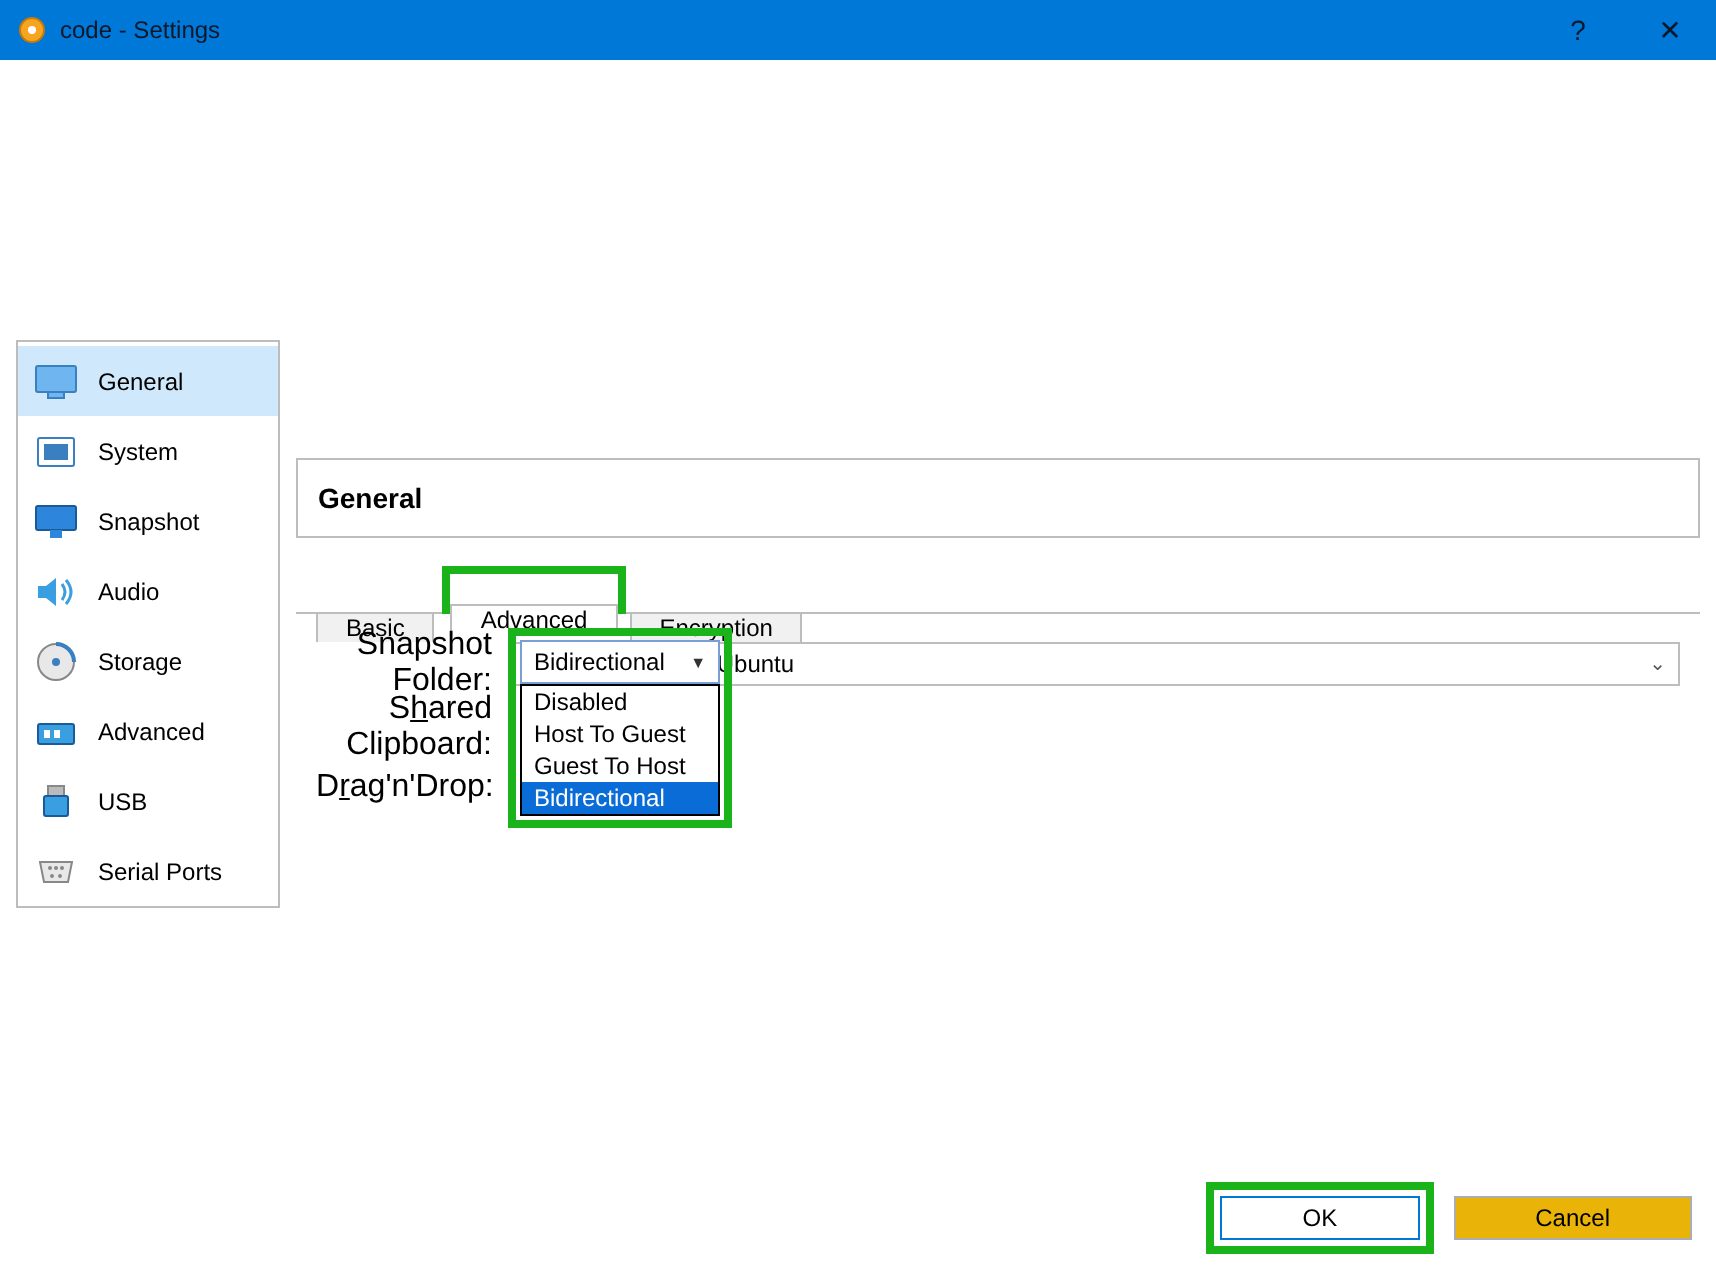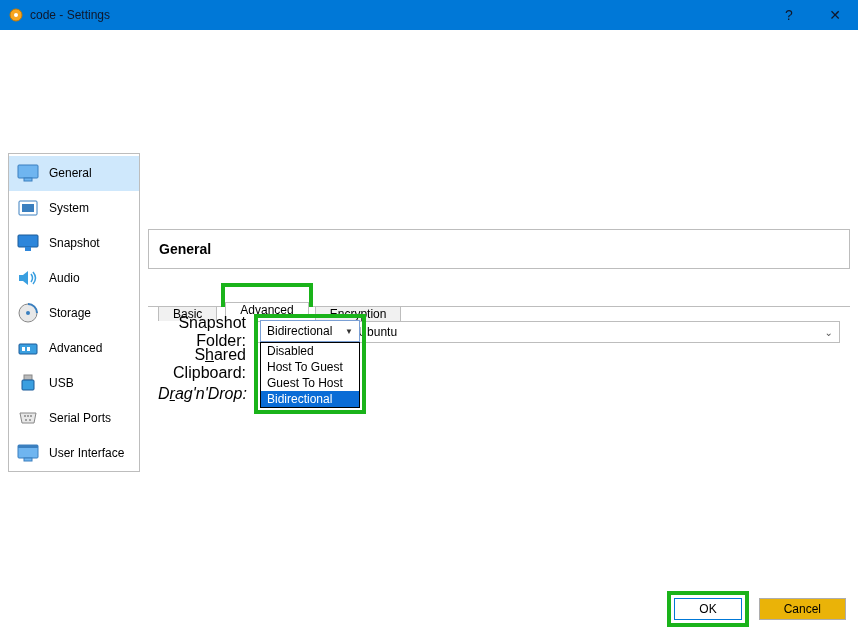--- a/index.html
+++ b/index.html
@@ -38,21 +38,21 @@
 
 .combo { width: 100px; height: 22px; border: 1px solid #7a9fd4; background: #fff; display: flex; align-items: center; padding: 0 6px; font-size: 12px; justify-content: space-between; }
 .combo .arr { font-size: 8px; color: #333; }
 
 .dropdown { position: absolute; border: 1px solid #000; background: #fff; width: 100px; }
 .dropdown .opt { padding: 1px 6px; font-size: 12px; line-height: 14px; }
 .dropdown .opt.sel { background: #0a6cd6; color: #fff; }
 .highlight-green-tight { border: 4px solid #1ab31a; }
 
 .footer { height: 34px; display: flex; align-items: center; justify-content: flex-end; padding: 0 12px 4px 0; gap: 10px; }
-.footer button { height: 22px; padding: 0 24px; border: 1px solid #0078d7; background: #fff; font-size: 12px; font-family: inherit; }
+.footer button { height: 22px; padding: 0 40px; border: 1px solid #0078d7; background: #fff; font-size: 12px; font-family: inherit; }
 .footer .cancel { border: 1px solid #adadad; background: #eab308; }
 
 .highlight-wrap { display: inline-block; }
 .combo-area { position: relative; display: inline-block; }
 </style>
 </head>
 <body>
 
 <div class="titlebar">
   <span class="gear">
@@ -139,30 +139,20 @@
           <svg width="22" height="16" viewBox="0 0 22 16">
             <path d="M3 3 L19 3 L17 13 L5 13 Z" fill="#e8e8e8" stroke="#888"></path>
             <circle cx="8" cy="6" r="1" fill="#888"></circle>
             <circle cx="11" cy="6" r="1" fill="#888"></circle>
             <circle cx="14" cy="6" r="1" fill="#888"></circle>
             <circle cx="9" cy="10" r="1" fill="#888"></circle>
             <circle cx="13" cy="10" r="1" fill="#888"></circle>
           </svg>
         </span>
       <span class="lbl">Serial Ports</span>
-    </div>
-    <div class="side-item">
-      <span class="icon">
-          <svg width="22" height="18" viewBox="0 0 22 18">
-            <rect x="1" y="1" width="20" height="13" rx="1" fill="#6fb5f0" stroke="#3a7fbf"></rect>
-            <rect x="1" y="1" width="20" height="3" fill="#3a7fbf"></rect>
-            <rect x="7" y="14" width="8" height="3" fill="#6fb5f0" stroke="#3a7fbf"></rect>
-          </svg>
-        </span>
-      <span class="lbl">User Interface</span>
     </div>
   </div>
 
   <div class="main">
     <div class="header-box">
       <h2>General</h2>
     </div>
 
     <div class="tabs">
       <div class="tab">Basic</div>
@@ -193,21 +183,21 @@
             <div class="dropdown" style="position:relative; margin-top:0;">
               <div class="opt">Disabled</div>
               <div class="opt">Host To Guest</div>
               <div class="opt">Guest To Host</div>
               <div class="opt sel">Bidirectional</div>
             </div>
           </span>
         </div>
       </div>
 
-      <div class="form-row" style="position:absolute; top:74px; left:10px;font-style:italic;">
+      <div class="form-row" style="position:absolute; top:74px; left:10px;">
         <div class="lbl"><span>D</span><span class="ul">r</span><span>ag'n'Drop:</span></div>
       </div>
     </div>
   </div>
 </div>
 
 <div class="footer">
   <span class="highlight-wrap highlight-green-tight" style="padding:3px;">
     <button>OK</button>
   </span>

